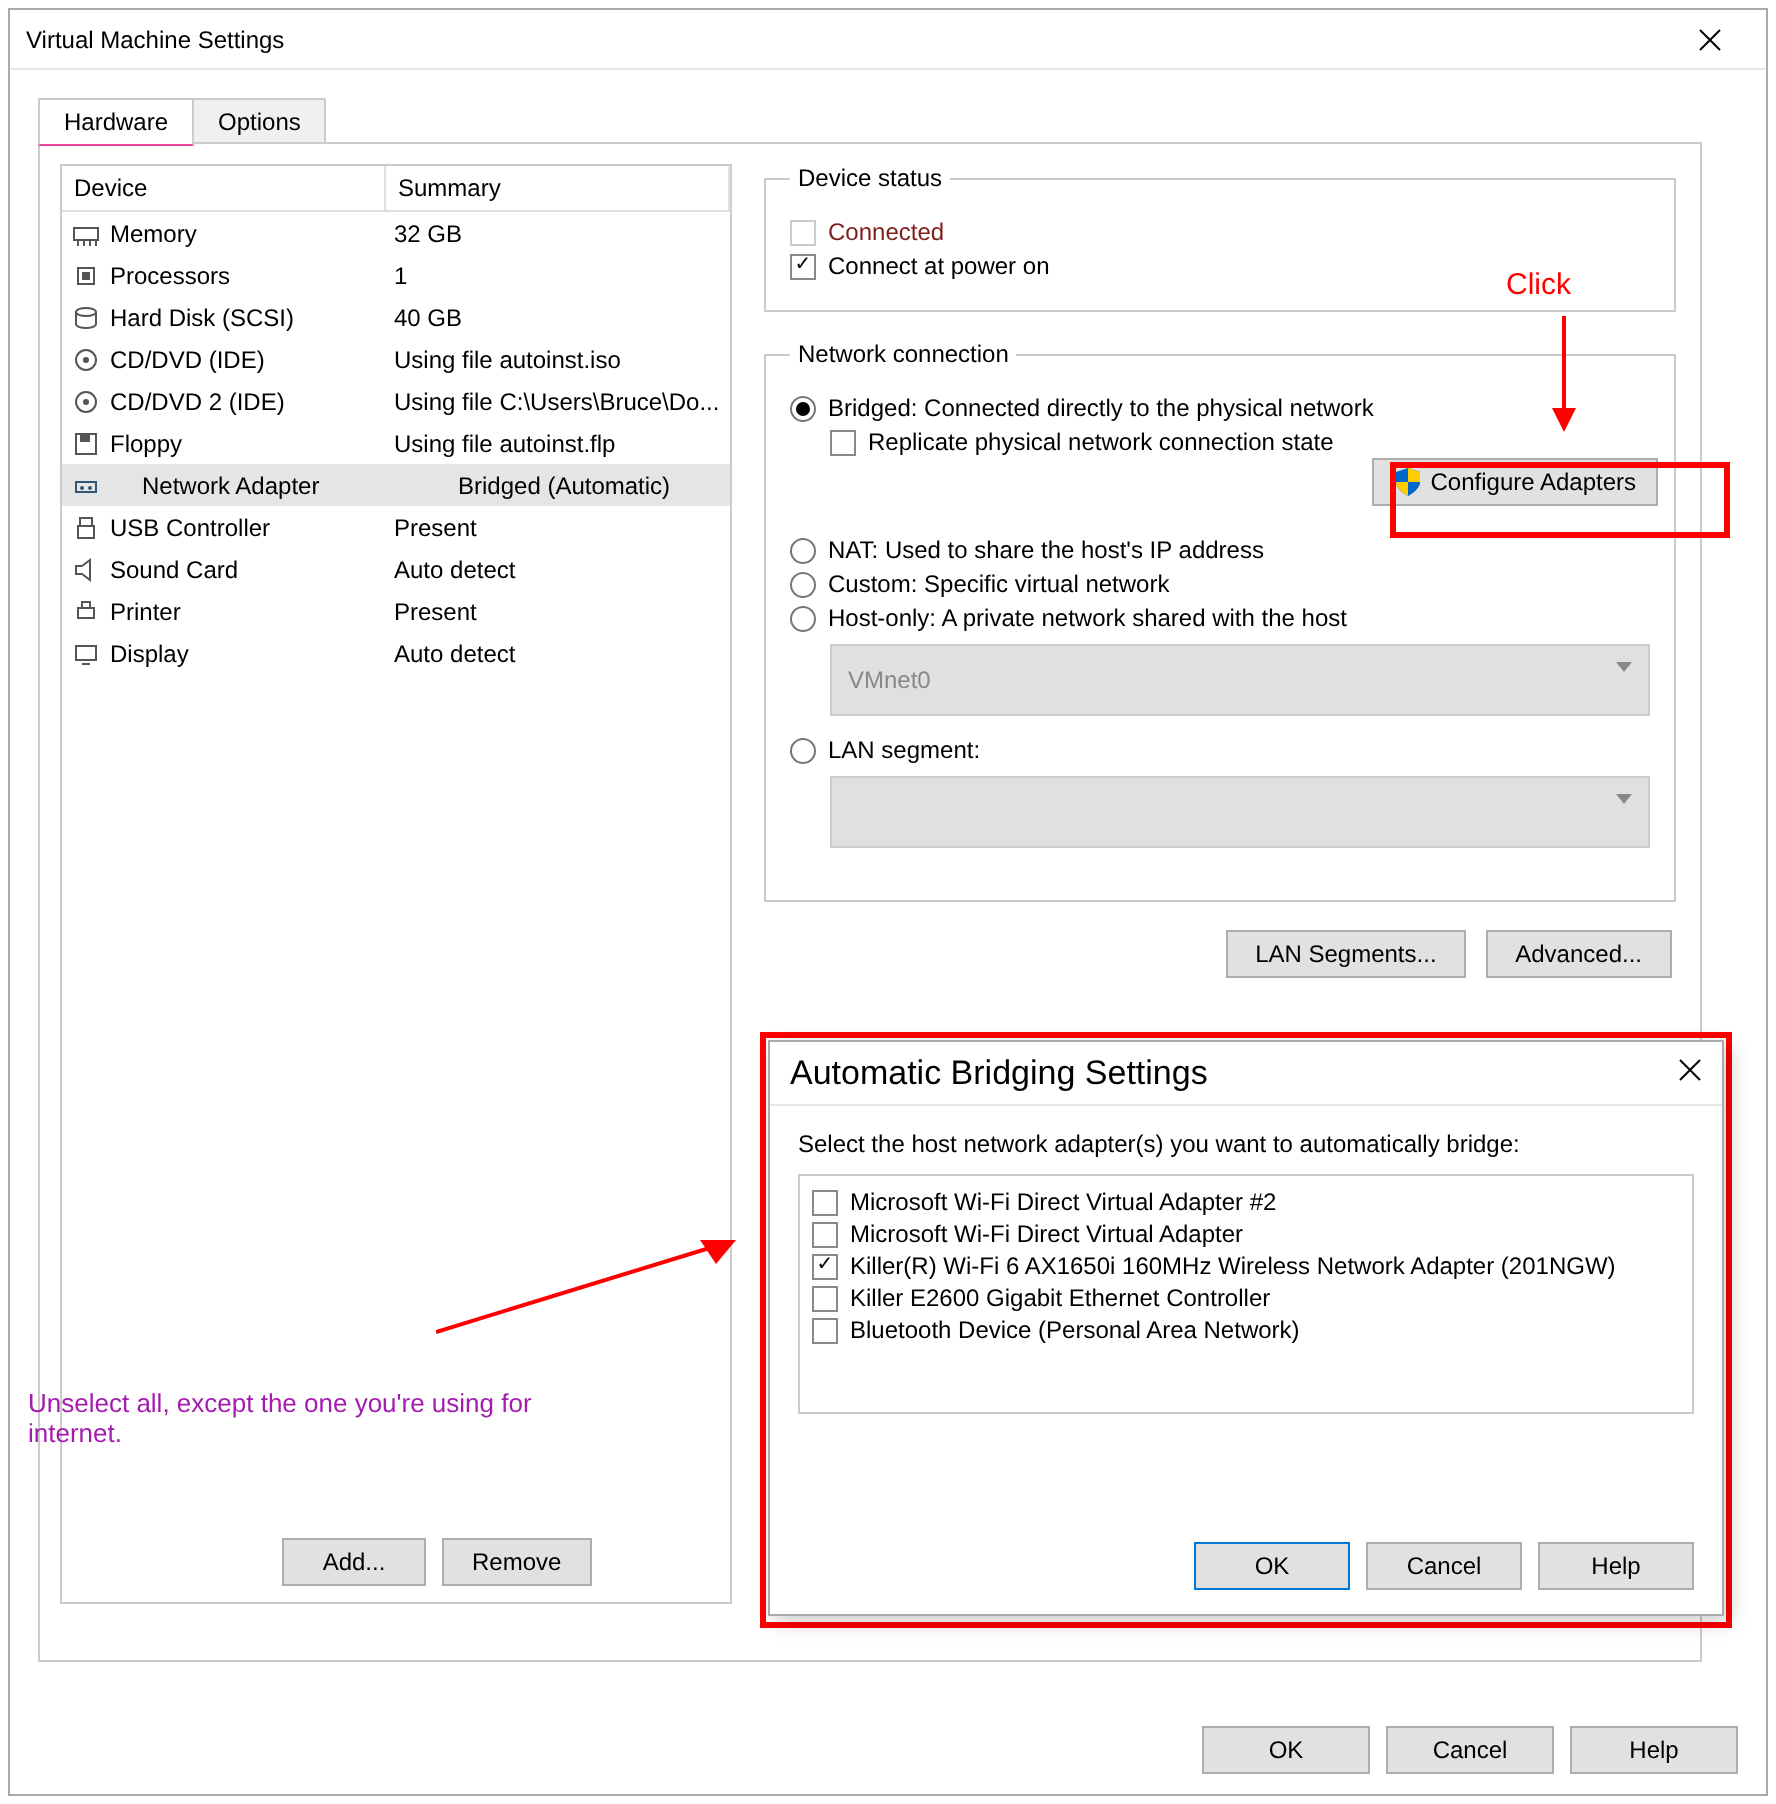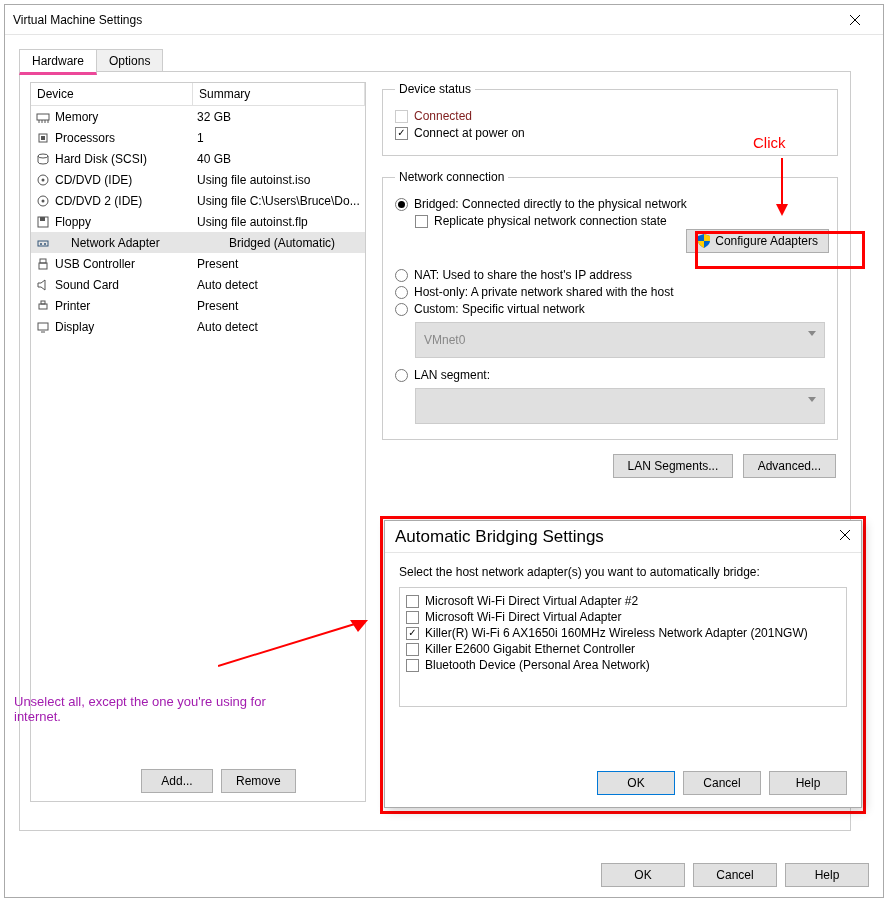--- a/index.html
+++ b/index.html
@@ -41,21 +41,21 @@
   .tab {
     padding: 4px 12px;
     border: 1px solid #ccc;
     background: #f0f0f0;
     font-size: 12px;
     margin-right: -1px;
     position: relative;
   }
   .tab.active {
     background: #fff;
-    border-bottom: 3px solid #ec4899;
+    border-bottom: 1px solid #ec4899;
     z-index: 2;
   }
   .content {
     position: absolute;
     left: 14px; right: 32px; top: 66px;
     border: 1px solid #ccc;
     height: 760px;
     background: #fff;
     display: flex;
     padding: 10px;
@@ -389,21 +389,21 @@
         <div class="chk disabled">
           <span class="box"></span>
           <span>Connected</span>
         </div>
         <div class="chk">
           <span class="box">✓</span>
           <span>Connect at power on</span>
         </div>
       </fieldset>
 
-      <fieldset style="position:relative; padding-bottom:5px">
+      <fieldset style="position:relative; padding-bottom:16px">
         <legend>Network connection</legend>
 
         <div class="rad checked">
           <span class="dot"></span>
           <span>Bridged: Connected directly to the physical network</span>
         </div>
         <div class="chk indent">
           <span class="box"></span>
           <span>Replicate physical network connection state</span>
         </div>
@@ -418,25 +418,25 @@
         </div>
 
         <div style="height:34px"></div>
 
         <div class="rad">
           <span class="dot"></span>
           <span>NAT: Used to share the host's IP address</span>
         </div>
         <div class="rad">
           <span class="dot"></span>
-          <span>Host-only: A private network shared with the host</span>
+          <span>Custom: Specific virtual network</span>
         </div>
         <div class="rad">
           <span class="dot"></span>
-          <span>Custom: Specific virtual network</span>
+          <span>Host-only: A private network shared with the host</span>
         </div>
         <div class="select-disabled">
           <span>VMnet0</span>
           <span class="arrow"></span>
         </div>
         <div class="rad">
           <span class="dot"></span>
           <span>LAN segment:</span>
         </div>
         <div class="select-disabled">

